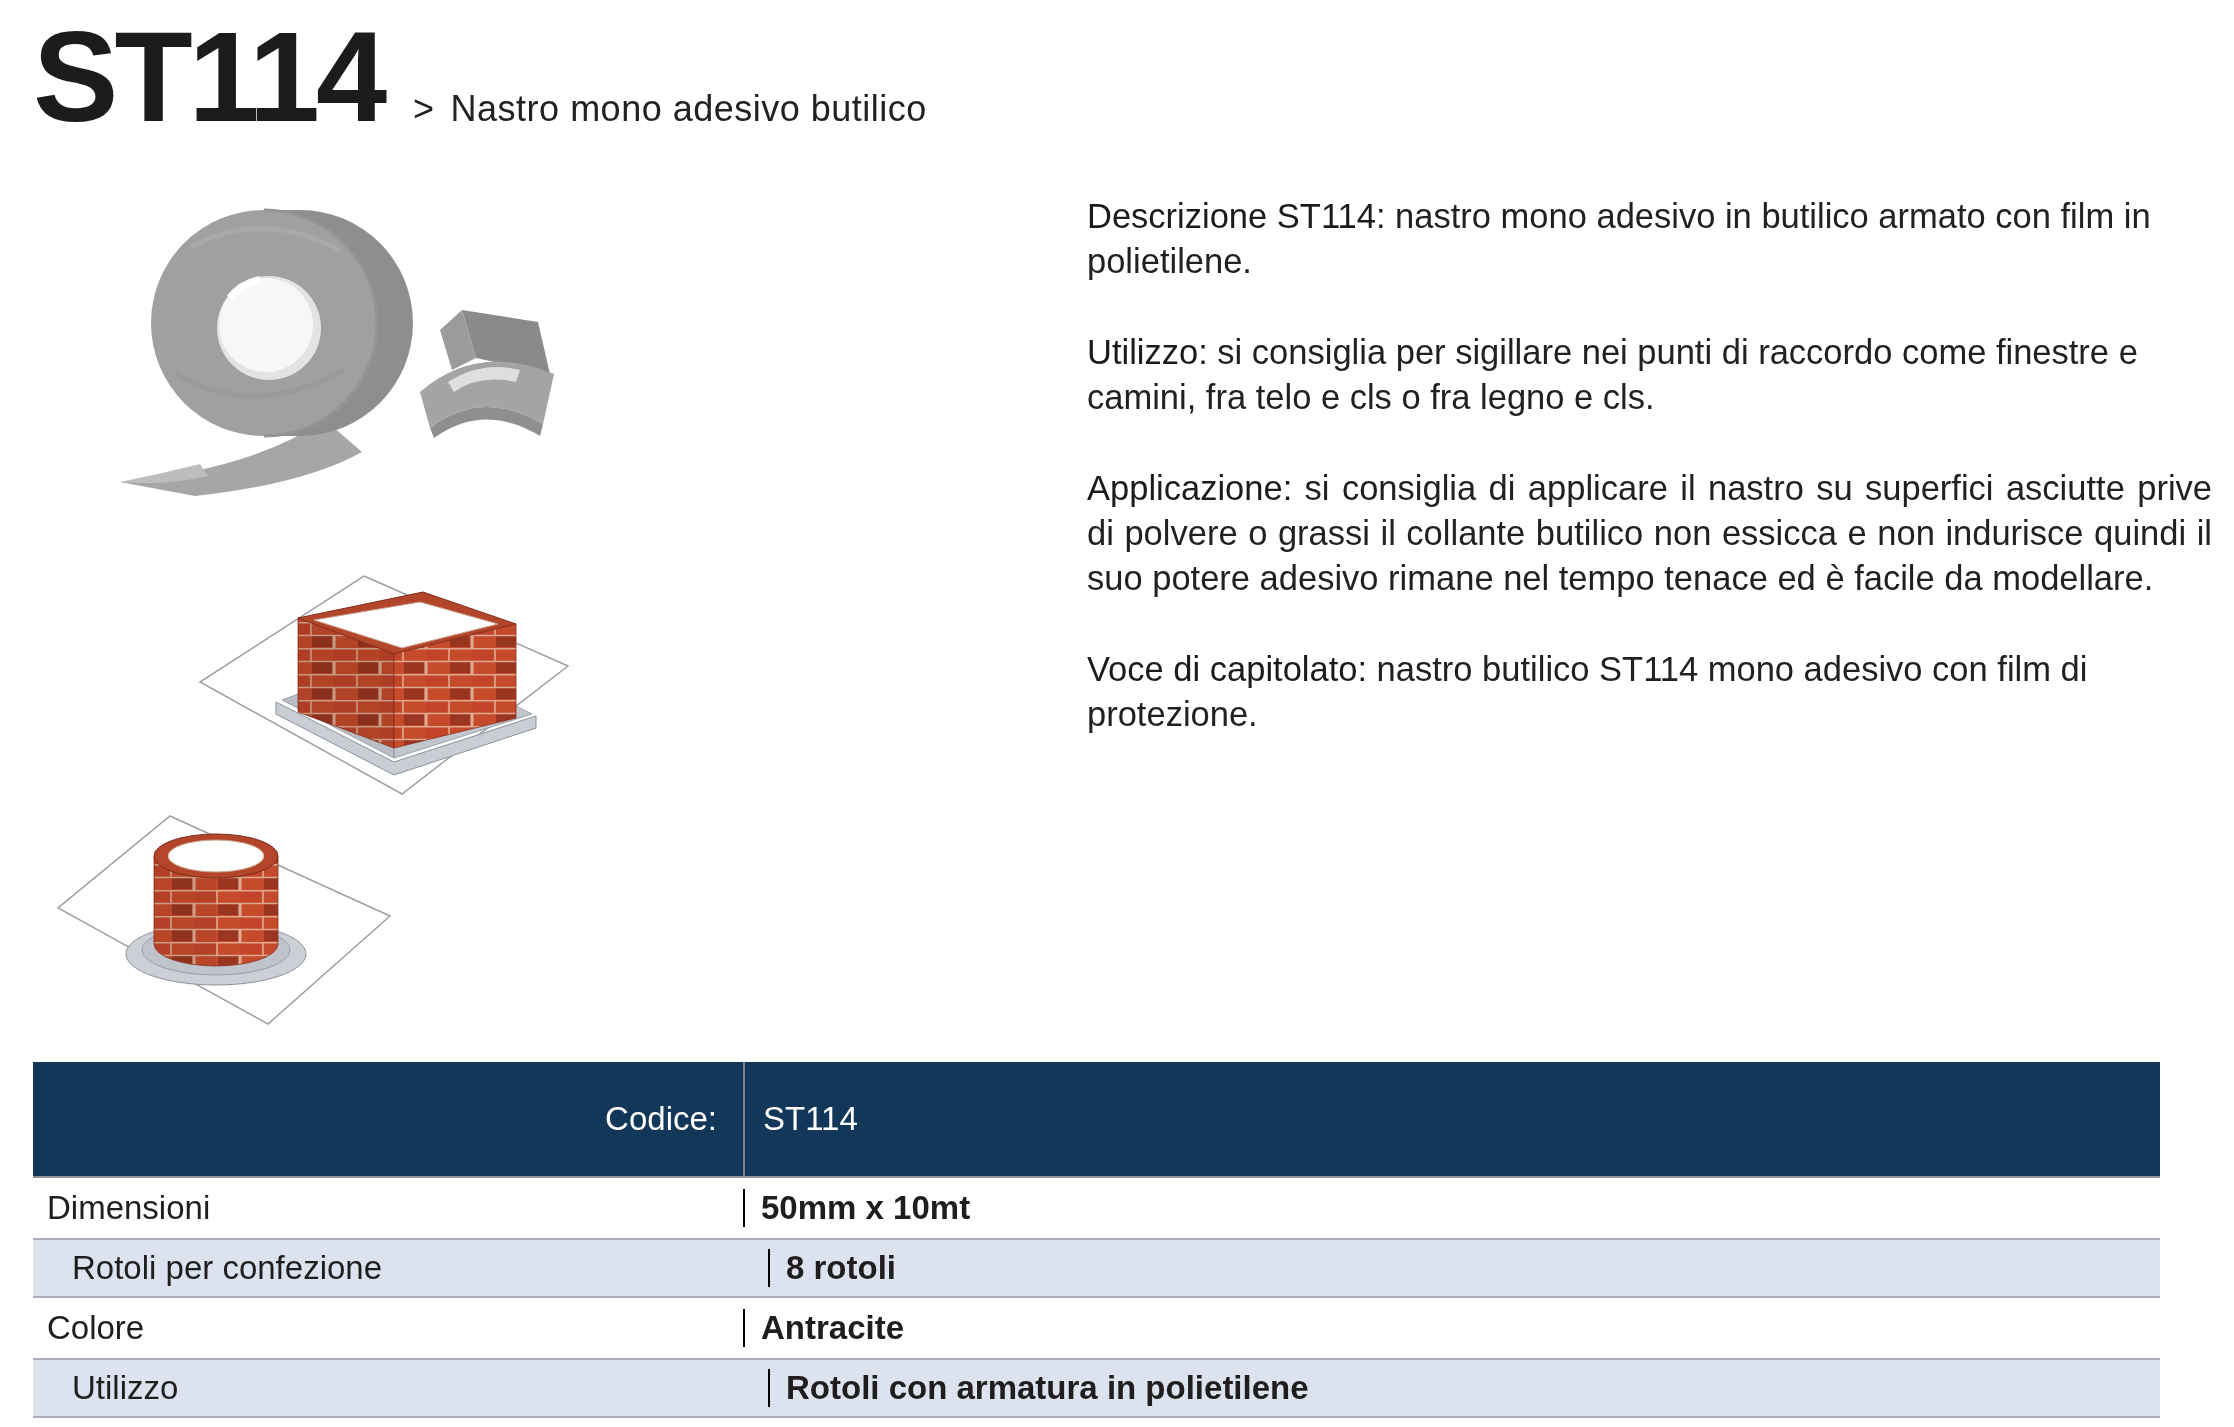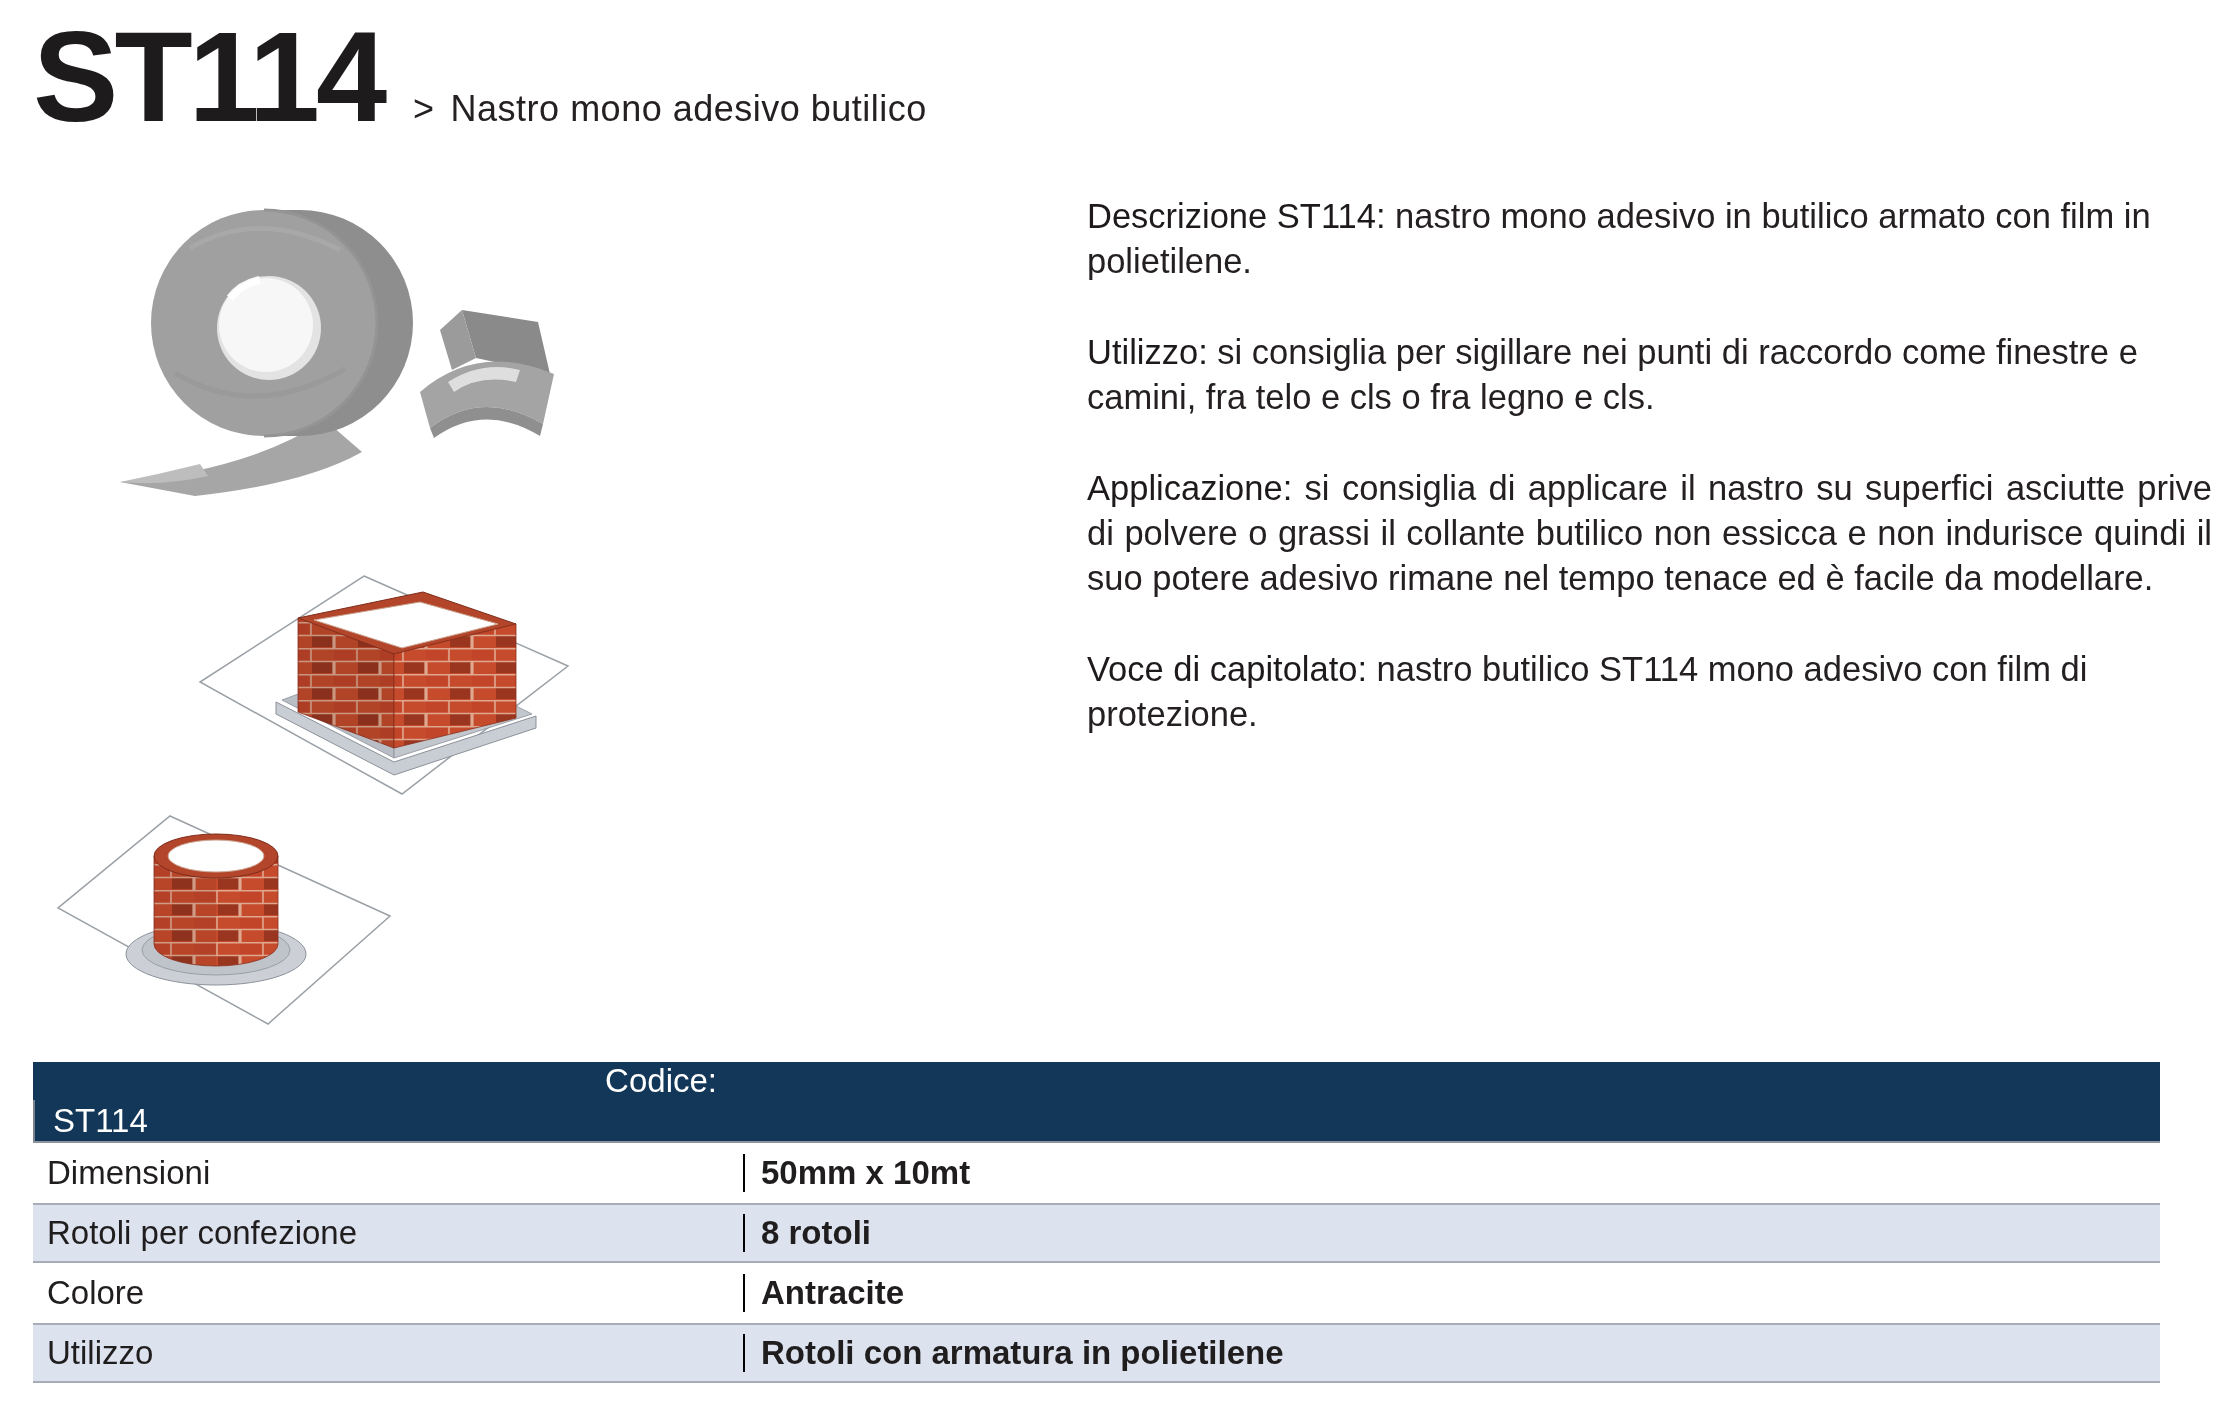--- a/index.html
+++ b/index.html
@@ -44,25 +44,24 @@
   .desc p{margin:0 0 46px 0;}
   .desc p.justify{text-align:justify;}
   .desc strong{font-weight:normal;color:#1e1a1b;}
   
   .spec{
     position:absolute;left:33px;top:1062px;width:2127px;
     font-size:33px;
   }
   .spec .trow{display:flex;box-sizing:border-box;}
   .spec .thead{
-    height:81px;
+    height:116px;
     background:var(--table-header-bg,#133758);
     color:#ffffff;
     border-bottom:2px solid #8e949c;
-    flex-direction:column;
   }
   .spec .thead .c1{
     width:710px;box-sizing:border-box;
     display:flex;align-items:center;justify-content:flex-end;
     padding-right:26px;
   }
   .spec .thead .c2{
     flex:1;box-sizing:border-box;
     display:flex;align-items:center;
     padding-left:18px;
@@ -78,20 +77,21 @@
     flex:1;box-sizing:border-box;
     display:flex;align-items:center;
     padding-left:16px;
     border-left:2px solid #000000;
     font-weight:bold;
   }
   .spec .row.shade{
     background:var(--table-row-shade,#dce3ee);
     border-top:2px solid var(--table-border,#a7adb6);
     border-bottom:2px solid var(--table-border,#a7adb6);
+    padding-left:25px;
   }
 </style>
 </head>
 <body>
 
 <div class="page">
 
   <header class="hdr">
     <h1>ST114</h1>
     <div class="sub">

